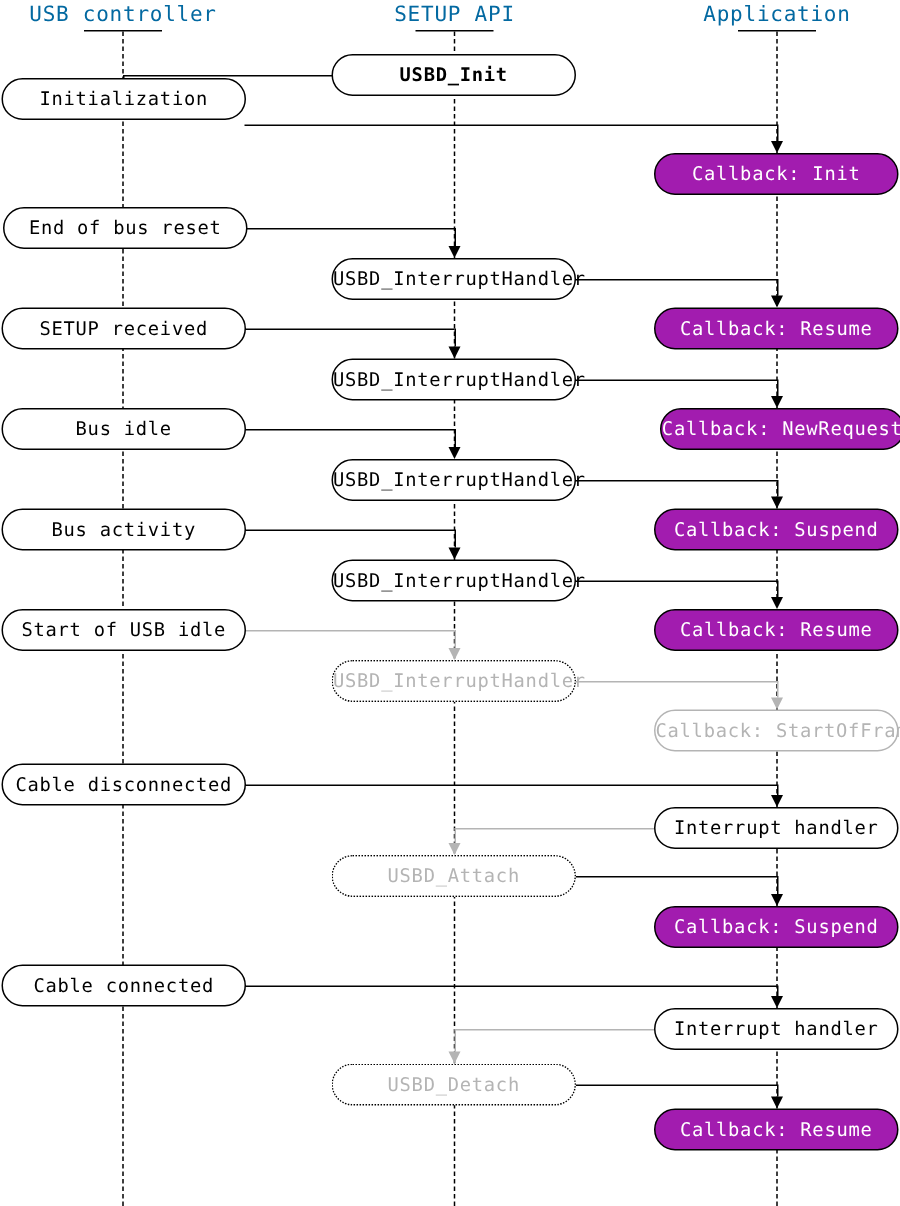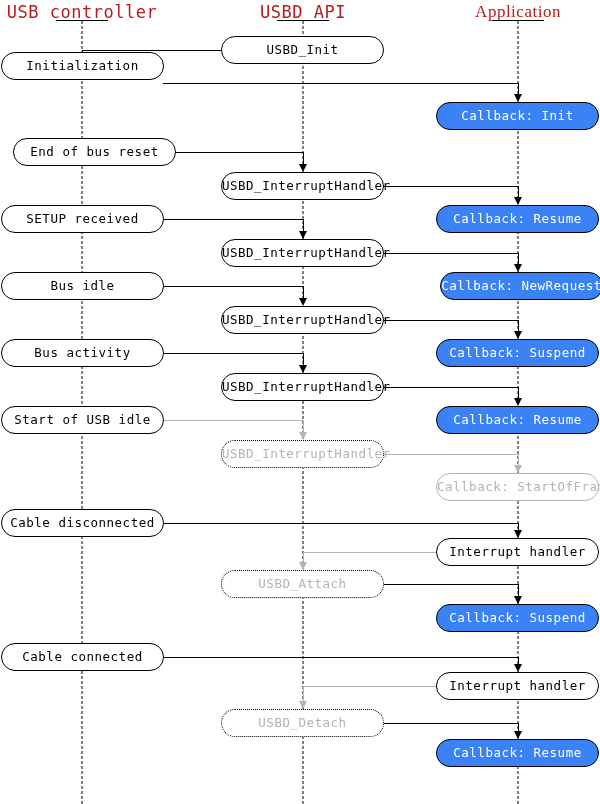--- a/index.html
+++ b/index.html
@@ -15,22 +15,22 @@
     width: 600px;
     height: 804px;
     background: #ffffff;
     overflow: hidden;
   }
 
   
   .col-header {
     position: absolute;
     text-align: center;
-    font-size: 17px;
-    color: #b91c1c;
+    font-size: 14px;
+    color: #0369a1;
     white-space: nowrap;
     letter-spacing: 0.5px;
     top: 2px;
     transform: translateX(-50%);
   }
   .lifeline-cap {
     position: absolute;
     height: 0;
     border-top: 1.6px solid #000000;
     width: 52px;
@@ -57,21 +57,21 @@
     letter-spacing: 0.5px;
     border-radius: 14px;
     white-space: nowrap;
     overflow: visible;
     background: #ffffff;
     border: 1.3px solid #000000;
     color: #000000;
     z-index: 5;
   }
   .msg.black {
-    background: #3b82f6;
+    background: #a21caf;
     border: 1.3px solid #000000;
     color: #ffffff;
   }
   .msg.ghost-dotted {
     background: #ffffff;
     border: 1.6px dotted #000000;
     color: #b4b4b4;
   }
   .msg.ghost-solid {
     background: #ffffff;
@@ -107,24 +107,24 @@
   .arrowhead.gray { border-top-color: #b4b4b4; }
 </style>
 </head>
 <body>
 
 <div id="canvas">
   <div id="layer-lifelines">
       <div class="col-header" style="left: 82px;">USB controller</div>
       <div class="lifeline-cap" style="left: 82px;"></div>
       <div class="lifeline" style="left: 82px;"></div>
-      <div class="col-header" style="left: 303px;">USBD API</div>
+      <div class="col-header" style="left: 303px;">SETUP API</div>
       <div class="lifeline-cap" style="left: 303px;"></div>
       <div class="lifeline" style="left: 303px;"></div>
-      <div class="col-header" style="left: 518px; font-family: Liberation Serif, serif;">Application</div>
+      <div class="col-header" style="left: 518px;">Application</div>
       <div class="lifeline-cap" style="left: 518px;"></div>
       <div class="lifeline" style="left: 518px;"></div>
     </div>
   <div id="layer-connectors">
       <div>
         <div class="hline" style="left: 82px; top: 50px; width: 140px;"></div>
         <div class="vline" style="left: 82px; top: 50px; height: 11px;"></div>
         <div class="arrowhead" style="left: 82px; top: 61px;"></div>
       </div>
       <div>
@@ -207,24 +207,24 @@
         <div class="vline gray" style="left: 303px; top: 686px; height: 15px;"></div>
         <div class="arrowhead gray" style="left: 303px; top: 701px;"></div>
       </div>
       <div>
         <div class="hline" style="left: 383px; top: 723px; width: 135px;"></div>
         <div class="vline" style="left: 518px; top: 723px; height: 8px;"></div>
         <div class="arrowhead" style="left: 518px; top: 731px;"></div>
       </div>
     </div>
   <div id="layer-messages">
-      <div class="msg" style="left: 221px; top: 36px; width: 163px;">USBD_Init</div>
+      <div class="msg" style="left: 221px; top: 36px; width: 163px; font-weight: bold;">USBD_Init</div>
       <div class="msg" style="left: 1px; top: 52px; width: 163px;">Initialization</div>
       <div class="msg black" style="left: 436px; top: 102px; width: 163px;">Callback: Init</div>
-      <div class="msg" style="left: 13px; top: 138px; width: 163px;">End of bus reset</div>
+      <div class="msg" style="left: 2px; top: 138px; width: 163px;">End of bus reset</div>
       <div class="msg" style="left: 221px; top: 172px; width: 163px;">USBD_InterruptHandler</div>
       <div class="msg" style="left: 1px; top: 205px; width: 163px;">SETUP received</div>
       <div class="msg black" style="left: 436px; top: 205px; width: 163px;">Callback: Resume</div>
       <div class="msg" style="left: 221px; top: 239px; width: 163px;">USBD_InterruptHandler</div>
       <div class="msg" style="left: 1px; top: 272px; width: 163px;">Bus idle</div>
       <div class="msg black" style="left: 440px; top: 272px; width: 163px;">Callback: NewRequest</div>
       <div class="msg" style="left: 221px; top: 306px; width: 163px;">USBD_InterruptHandler</div>
       <div class="msg" style="left: 1px; top: 339px; width: 163px;">Bus activity</div>
       <div class="msg black" style="left: 436px; top: 339px; width: 163px;">Callback: Suspend</div>
       <div class="msg" style="left: 221px; top: 373px; width: 163px;">USBD_InterruptHandler</div>

